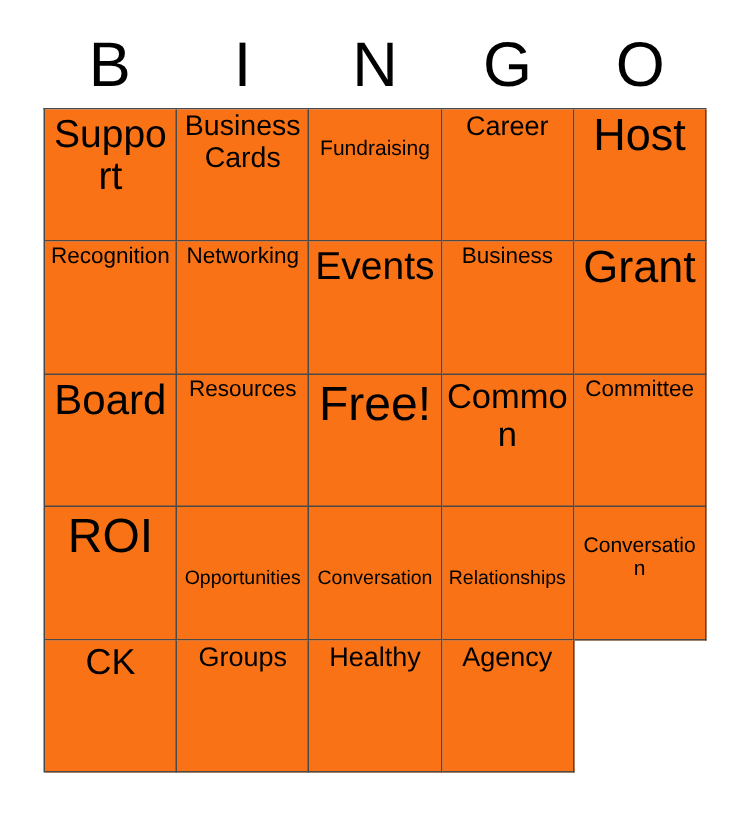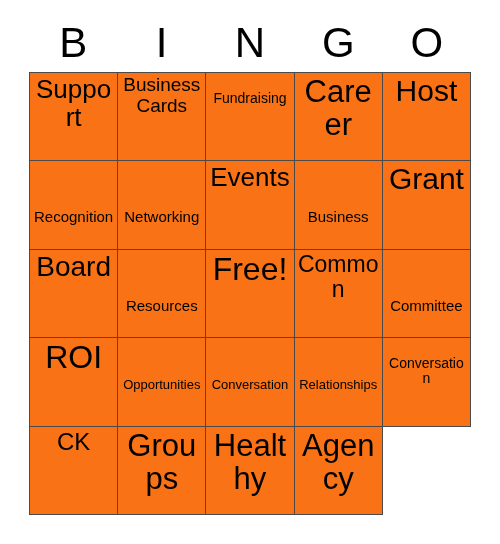--- a/index.html
+++ b/index.html
@@ -82,24 +82,24 @@
     overflow-wrap: break-word;
     hyphens: none;
   }
 
   
   .fs-xxl  { font-size: 24px; }
   .fs-xl   { font-size: 32px; }
   .fs-lg   { font-size: 30px; }
   .fs-md   { font-size: 28px; }
   .fs-mdl  { font-size: 26px; }
-  .fs-sm   { font-size: 31px; }
+  .fs-sm   { font-size: 18px; }
   .fs-smr  { font-size: 23px; }
   .fs-two  { font-size: 19px; }
-  .fs-xs   { font-size: 15px; margin-top: 46px; }
+  .fs-xs   { font-size: 15px; }
   .fs-xxs  { font-size: 14px; margin-top: 16px; }
   .fs-tiny { font-size: 13px; margin-top: 38px; }
 </style>
 </head>
 <body>
 
 <div id="bingo-card">
 
   <div id="bingo-header">
     <div class="header-letter">B</div>

